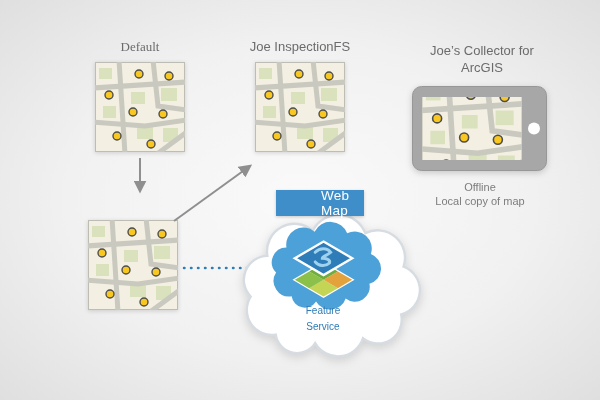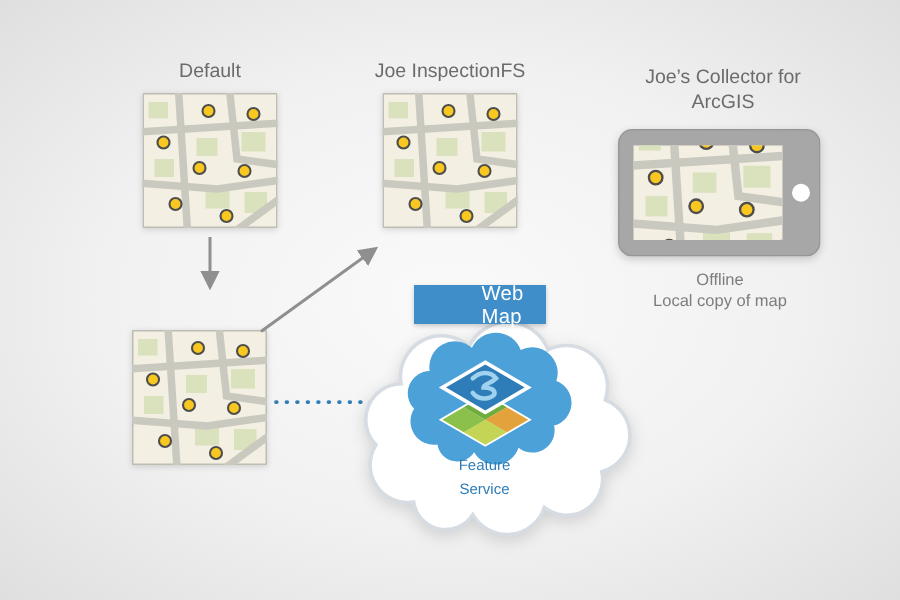--- a/index.html
+++ b/index.html
@@ -22,21 +22,21 @@
     text-align:center; line-height:14px;
   }
   .map-thumb {
     position:absolute; width:90px; height:90px;
     filter:drop-shadow(0 1px 2px rgba(0,0,0,0.15));
   }
   .map-default    { left:95px;  top:62px; }
   .map-joefs      { left:255px; top:62px; }
   .map-inspection { left:88px;  top:220px; }
 
-  .label-default    { left:95px;  top:38px;  width:90px; }
+  .label-default    { left:95px;  top:38px;  width:90px;font-family:Liberation Serif, serif; }
   .label-joefs      { left:225px; top:38px;  width:150px; }
   .label-collector  { left:418px; top:42px;  width:128px; }
   .label-inspection { left:83px;  top:199px; width:100px; }
 
   .tablet { position:absolute; left:412px; top:86px; filter:drop-shadow(0 2px 3px rgba(0,0,0,0.18)); }
   .offline-caption { left:415px; top:180px; width:130px; }
 
   .overlay-arrows { position:absolute; left:0; top:0; width:600px; height:400px; pointer-events:none; }
 
   .cloud-svg {

